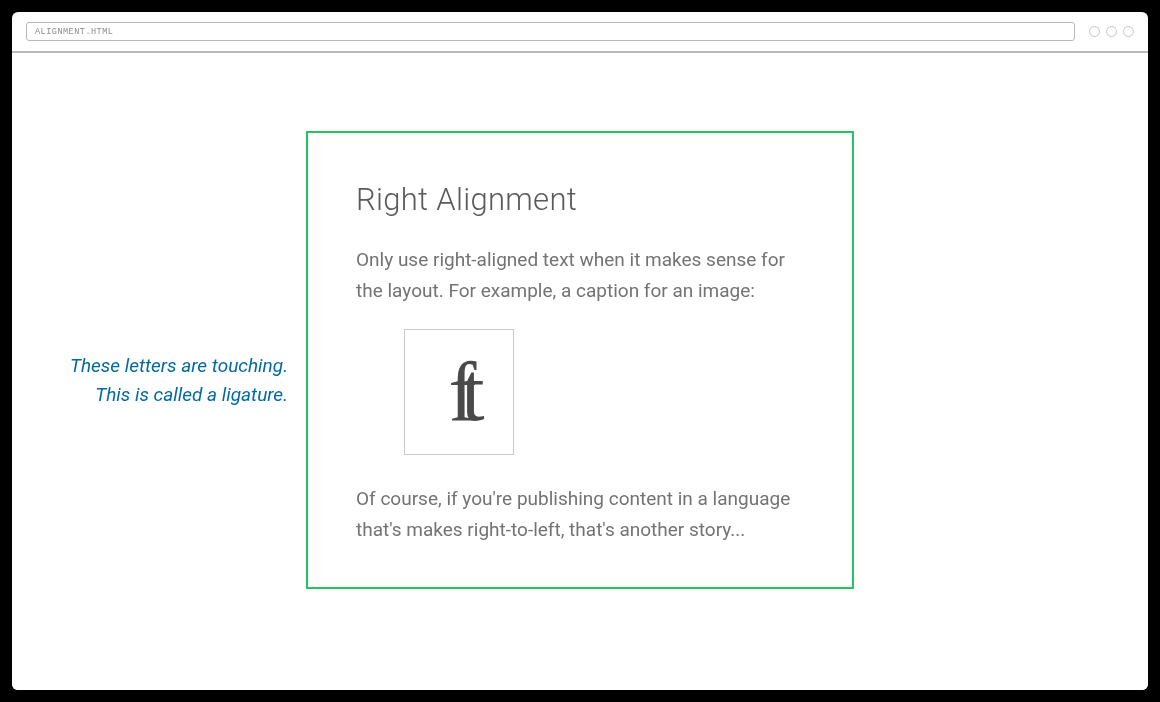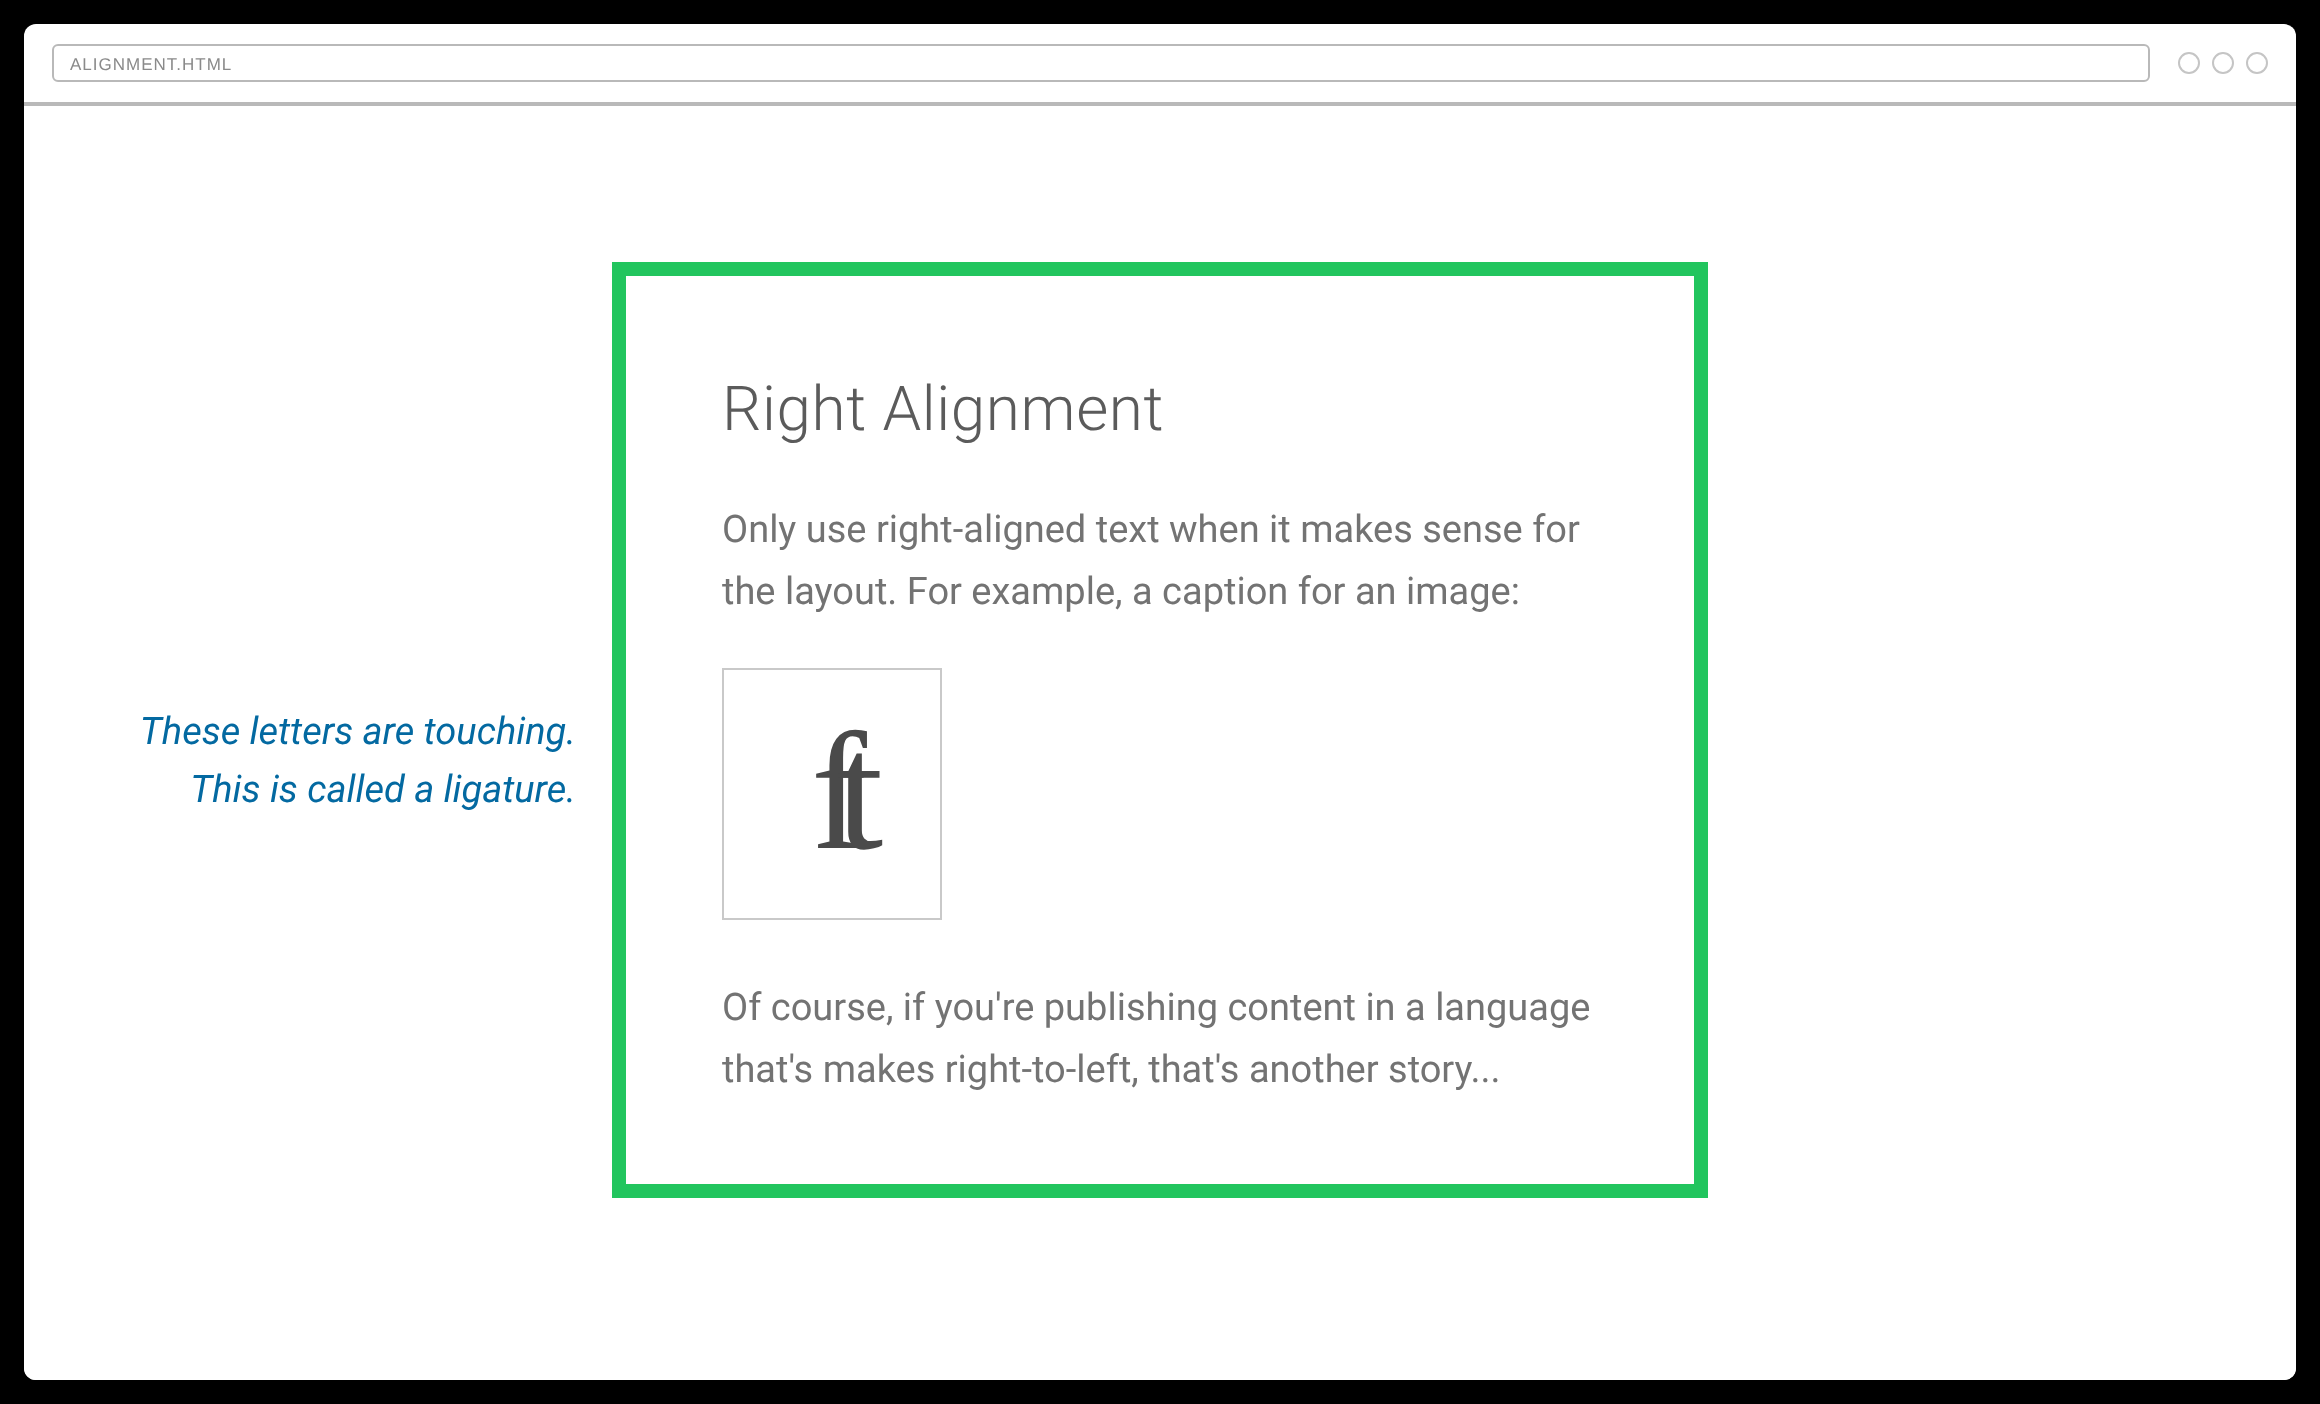--- a/index.html
+++ b/index.html
@@ -32,21 +32,21 @@
       gap: 14px;
     }
     .url-input {
       flex: 1;
       border: 1px solid #b9b9b9;
       border-radius: 3px;
       padding: 4px 8px;
       font-size: 8.5px;
       letter-spacing: 0.5px;
       color: #8a8a8a;
-      font-family: Liberation Sans, sans-serif;
+      font-family: Liberation Mono, monospace;
       text-transform: uppercase;
       background: #fff;
       height: 19px;
       line-height: 11px;
     }
     .window-dots {
       display: flex;
       gap: 6px;
       align-items: center;
     }
@@ -60,21 +60,21 @@
     .viewport {
       flex: 1;
       background: #fff;
       position: relative;
       display: flex;
       align-items: flex-start;
       justify-content: center;
       padding-top: 78px;
     }
     .content-card {
-      border: 7px solid #22c55e;
+      border: 2px solid #22c55e;
       width: 548px;
       padding: 48px 48px 42px 48px;
       position: relative;
     }
     .heading {
       font-size: 31px;
       font-weight: 300;
       color: #5b5b5b;
       margin-bottom: 26px;
       letter-spacing: 0.3px;
@@ -96,20 +96,21 @@
       position: relative;
     }
     .ligature-box {
       width: 110px;
       height: 126px;
       border: 1px solid #c9c9c9;
       display: flex;
       align-items: center;
       justify-content: center;
       background: #fff;
+      margin-left: 48px;
     }
     .ligature-glyph {
       font-family: Georgia, "Times New Roman", serif;
       font-size: 84px;
       font-weight: 300;
       color: #4a4a4a;
       line-height: 1;
       font-feature-settings: "liga" 1;
       letter-spacing: -0.18em;
     }

